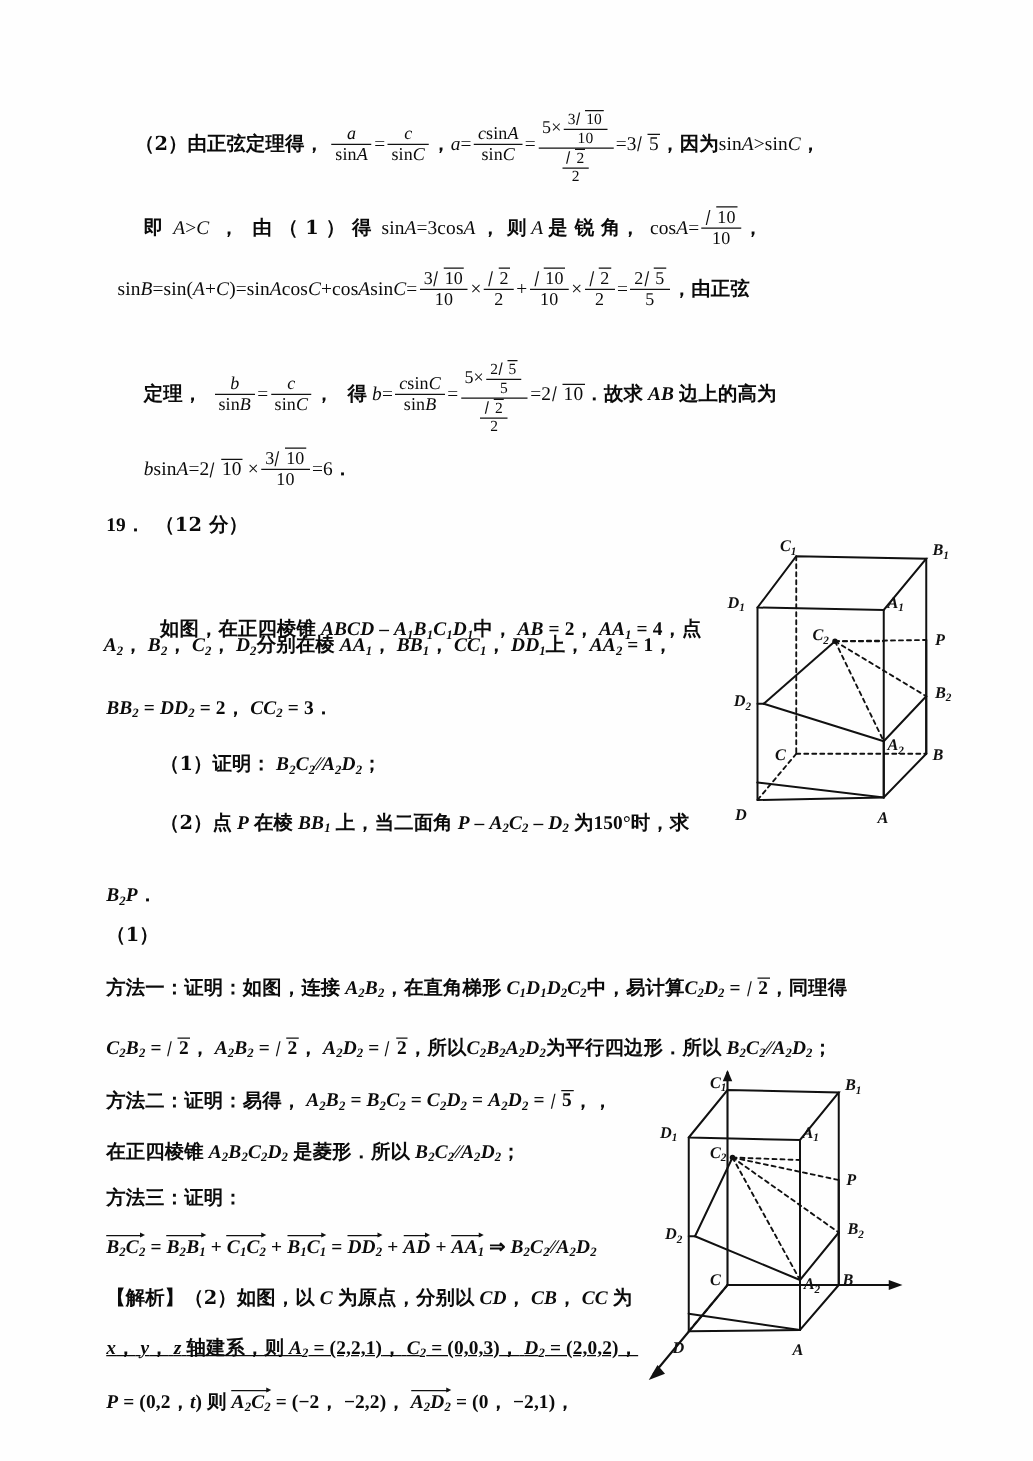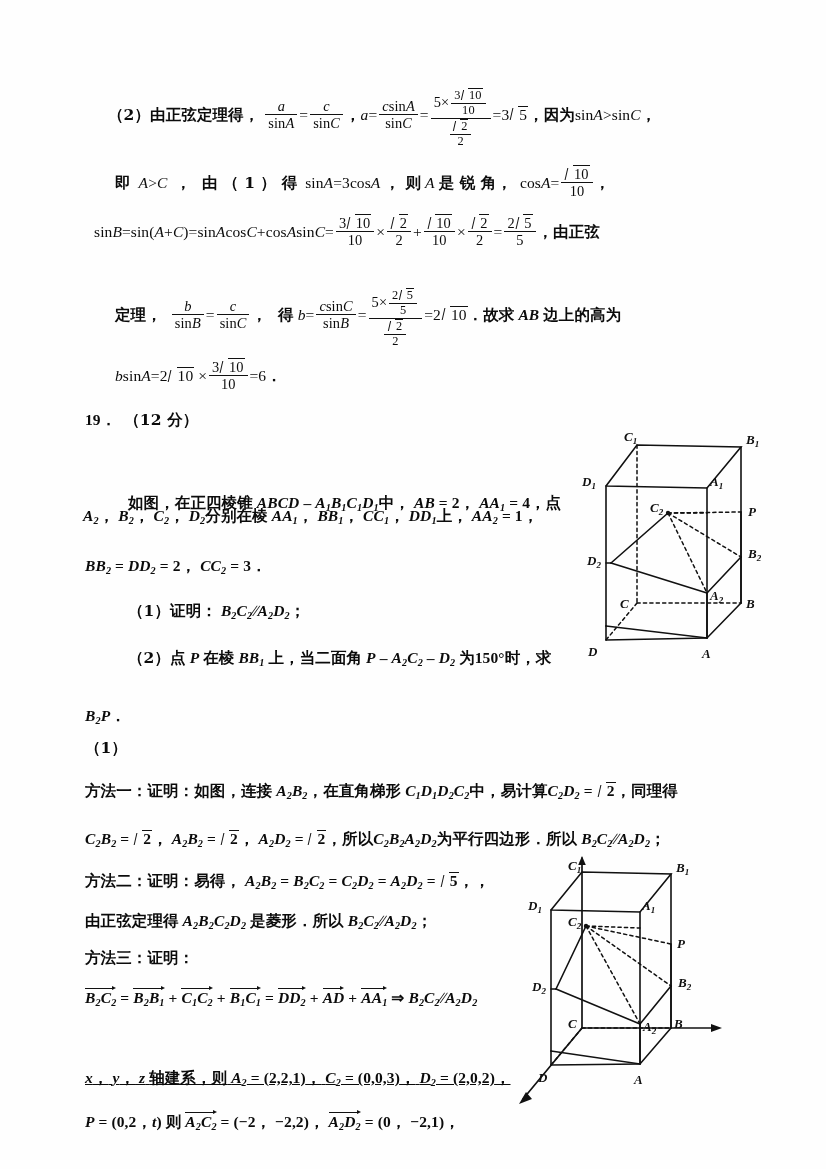--- a/index.html
+++ b/index.html
@@ -181,31 +181,34 @@
 
   <div class="ln" style="left:85px; top:830px;">
     <span class="mu bold"><i>C</i><sub>2</sub><i>B</i><sub>2</sub> = <span class="rad"><span class="rbar">2</span></span></span><span class="cn">，</span>&nbsp;<span class="mu bold"><i>A</i><sub>2</sub><i>B</i><sub>2</sub> = <span class="rad"><span class="rbar">2</span></span></span><span class="cn">，</span>&nbsp;<span class="mu bold"><i>A</i><sub>2</sub><i>D</i><sub>2</sub> = <span class="rad"><span class="rbar">2</span></span></span><span class="cn">，所以</span><span class="mu bold"><i>C</i><sub>2</sub><i>B</i><sub>2</sub><i>A</i><sub>2</sub><i>D</i><sub>2</sub></span><span class="cn">为平行四边形．所以</span>&nbsp;<span class="mu bold"><i>B</i><sub>2</sub><i>C</i><sub>2</sub>∕∕<i>A</i><sub>2</sub><i>D</i><sub>2</sub></span><span class="cn">；</span>
   </div>
 
   <div class="ln" style="left:85px; top:872px;">
     <span class="cn">方法二：</span><span class="cn">证明：易得，</span>&nbsp;<span class="mu bold"><i>A</i><sub>2</sub><i>B</i><sub>2</sub> = <i>B</i><sub>2</sub><i>C</i><sub>2</sub> = <i>C</i><sub>2</sub><i>D</i><sub>2</sub> = <i>A</i><sub>2</sub><i>D</i><sub>2</sub> = <span class="rad"><span class="rbar">5</span></span></span><span class="cn">，，</span>
   </div>
 
   <div class="ln" style="left:85px; top:913px;">
-    <span class="cn">由正弦定理得</span>&nbsp;<span class="mu bold"><i>A</i><sub>2</sub><i>B</i><sub>2</sub><i>C</i><sub>2</sub><i>D</i><sub>2</sub></span>&nbsp;<span class="cn">是菱形．所以</span>&nbsp;<span class="mu bold"><i>B</i><sub>2</sub><i>C</i><sub>2</sub>∕∕<i>A</i><sub>2</sub><i>D</i><sub>2</sub></span><span class="cn">；</span>
+    <span class="cn">在正四棱锥</span>&nbsp;<span class="mu bold"><i>A</i><sub>2</sub><i>B</i><sub>2</sub><i>C</i><sub>2</sub><i>D</i><sub>2</sub></span>&nbsp;<span class="cn">是菱形．所以</span>&nbsp;<span class="mu bold"><i>B</i><sub>2</sub><i>C</i><sub>2</sub>∕∕<i>A</i><sub>2</sub><i>D</i><sub>2</sub></span><span class="cn">；</span>
   </div>
 
   <div class="ln" style="left:85px; top:950px;">
     <span class="cn">方法三：</span><span class="cn">证明：</span>
   </div>
 
   <div class="ln" style="left:85px; top:988px;">
     <span class="mu bold"><span class="vec"><i>B</i><sub>2</sub><i>C</i><sub>2</sub></span> = <span class="vec"><i>B</i><sub>2</sub><i>B</i><sub>1</sub></span> + <span class="vec"><i>C</i><sub>1</sub><i>C</i><sub>2</sub></span> + <span class="vec"><i>B</i><sub>1</sub><i>C</i><sub>1</sub></span> = <span class="vec"><i>DD</i><sub>2</sub></span> + <span class="vec"><i>AD</i></span> + <span class="vec"><i>AA</i><sub>1</sub></span> ⇒ <i>B</i><sub>2</sub><i>C</i><sub>2</sub>∕∕<i>A</i><sub>2</sub><i>D</i><sub>2</sub></span>
   </div>
 
+  <div class="ln" style="left:85px; top:1030px;">
+    <span class="cn">【解析】</span><span class="cn">（2）</span><span class="cn">如图，以</span>&nbsp;<span class="mu bold"><i>C</i></span>&nbsp;<span class="cn">为原点，分别以</span>&nbsp;<span class="mu bold"><i>CD</i></span><span class="cn">，</span>&nbsp;<span class="mu bold"><i>CB</i></span><span class="cn">，</span>&nbsp;<span class="mu bold"><i>CC</i></span>&nbsp;<span class="cn">为</span>
+  </div>
 
   <div class="ln" style="left:85px; top:1070px;text-decoration:underline;">
     <span class="mu bold"><i>x</i></span><span class="cn">，</span>&nbsp;<span class="mu bold"><i>y</i></span><span class="cn">，</span>&nbsp;<span class="mu bold"><i>z</i></span>&nbsp;<span class="cn">轴建系，则</span>&nbsp;<span class="mu bold"><i>A</i><sub>2</sub> = (2,2,1)</span><span class="cn">，</span>&nbsp;<span class="mu bold"><i>C</i><sub>2</sub> = (0,0,3)</span><span class="cn">，</span>&nbsp;<span class="mu bold"><i>D</i><sub>2</sub> = (2,0,2)</span><span class="cn">，</span>
   </div>
 
   <div class="ln" style="left:85px; top:1112px;">
     <span class="mu bold"><i>P</i> = (0,2，<i>t</i>)</span>&nbsp;<span class="cn">则</span>&nbsp;<span class="mu bold"><span class="vec"><i>A</i><sub>2</sub><i>C</i><sub>2</sub></span> = (−2， −2,2)</span><span class="cn">，</span>&nbsp;<span class="mu bold"><span class="vec"><i>A</i><sub>2</sub><i>D</i><sub>2</sub></span> = (0， −2,1)</span><span class="cn">，</span>
   </div>
 
   <div class="diagram" style="left:580px; top:418px;">

